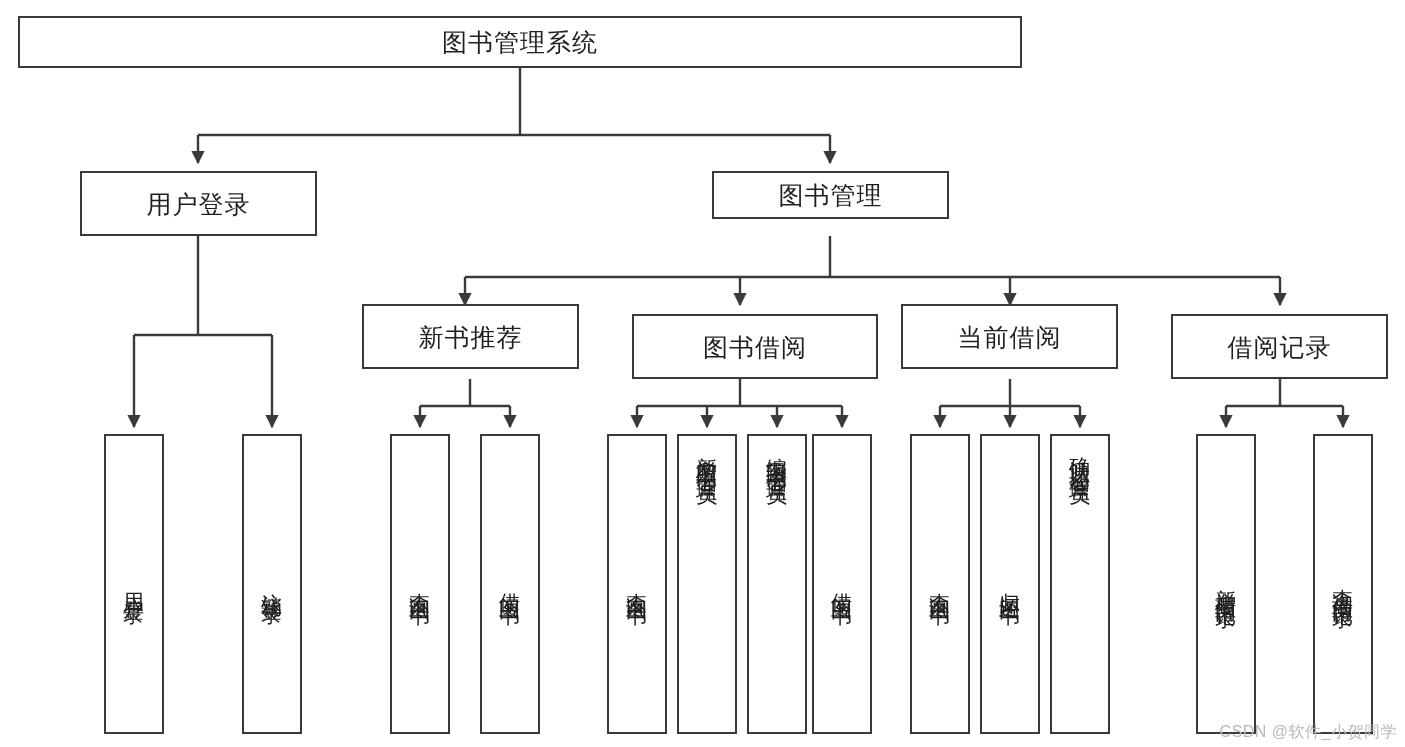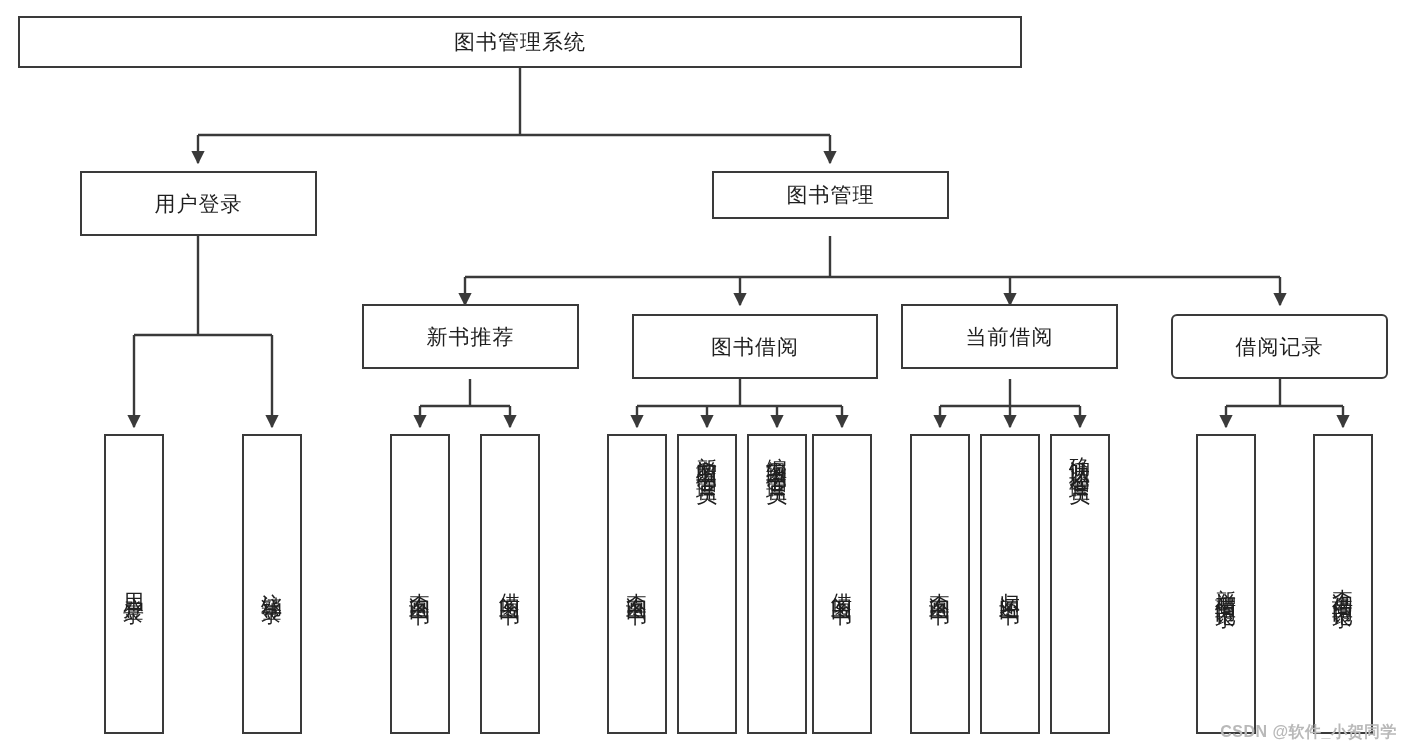--- a/index.html
+++ b/index.html
@@ -24,21 +24,21 @@
     position:absolute;
     box-sizing:border-box;
     background:#ffffff;
     border:2px solid #3a3a3a;
     display:flex;
     align-items:center;
     justify-content:center;
     z-index:2;
   }
   .node .lbl{
-    font-size:21px;
+    font-size:25px;
     line-height:1.12;
     color:#1f1f1f;
     letter-spacing:1px;
     white-space:nowrap;
     text-align:center;
   }
   
   .node.vert{
     align-items:flex-start;
     padding-top:4px;
@@ -59,21 +59,20 @@
   .watermark{
     position:absolute;
     right:8px;
     bottom:4px;
     font-size:16px;
     color:#b9b9b9;
     letter-spacing:0.5px;
     z-index:5;
     white-space:nowrap;
     font-family:"Liberation Sans","DejaVu Sans",sans-serif;
-    font-weight:bold;
   }
 </style>
 </head>
 <body>
 
 <div id="canvas">
 
   <svg id="wires" viewBox="0 0 1405 747" xmlns="http://www.w3.org/2000/svg">
     <defs>
       <marker id="arrow" viewBox="0 0 10 10" refX="9" refY="5" markerWidth="5.5" markerHeight="5.5" orient="auto-start-reverse">
@@ -141,21 +140,21 @@
   </div>
 
   <div class="node" style="left:632px; top:314px; width:246px; height:65px;">
     <span class="lbl">图书借阅</span>
   </div>
 
   <div class="node" style="left:901px; top:304px; width:217px; height:65px;">
     <span class="lbl">当前借阅</span>
   </div>
 
-  <div class="node" style="left:1171px; top:314px; width:217px; height:65px;border-radius:6px;">
+  <div class="node" style="left:1171px; top:314px; width:217px; height:65px;">
     <span class="lbl">借阅记录</span>
   </div>
 
   <div class="node vert mid" style="left:104px; top:434px; width:60px; height:300px;">
     <span class="lbl">用户登录</span>
   </div>
 
   <div class="node vert mid" style="left:242px; top:434px; width:60px; height:300px;">
     <span class="lbl">注销登录</span>
   </div>

